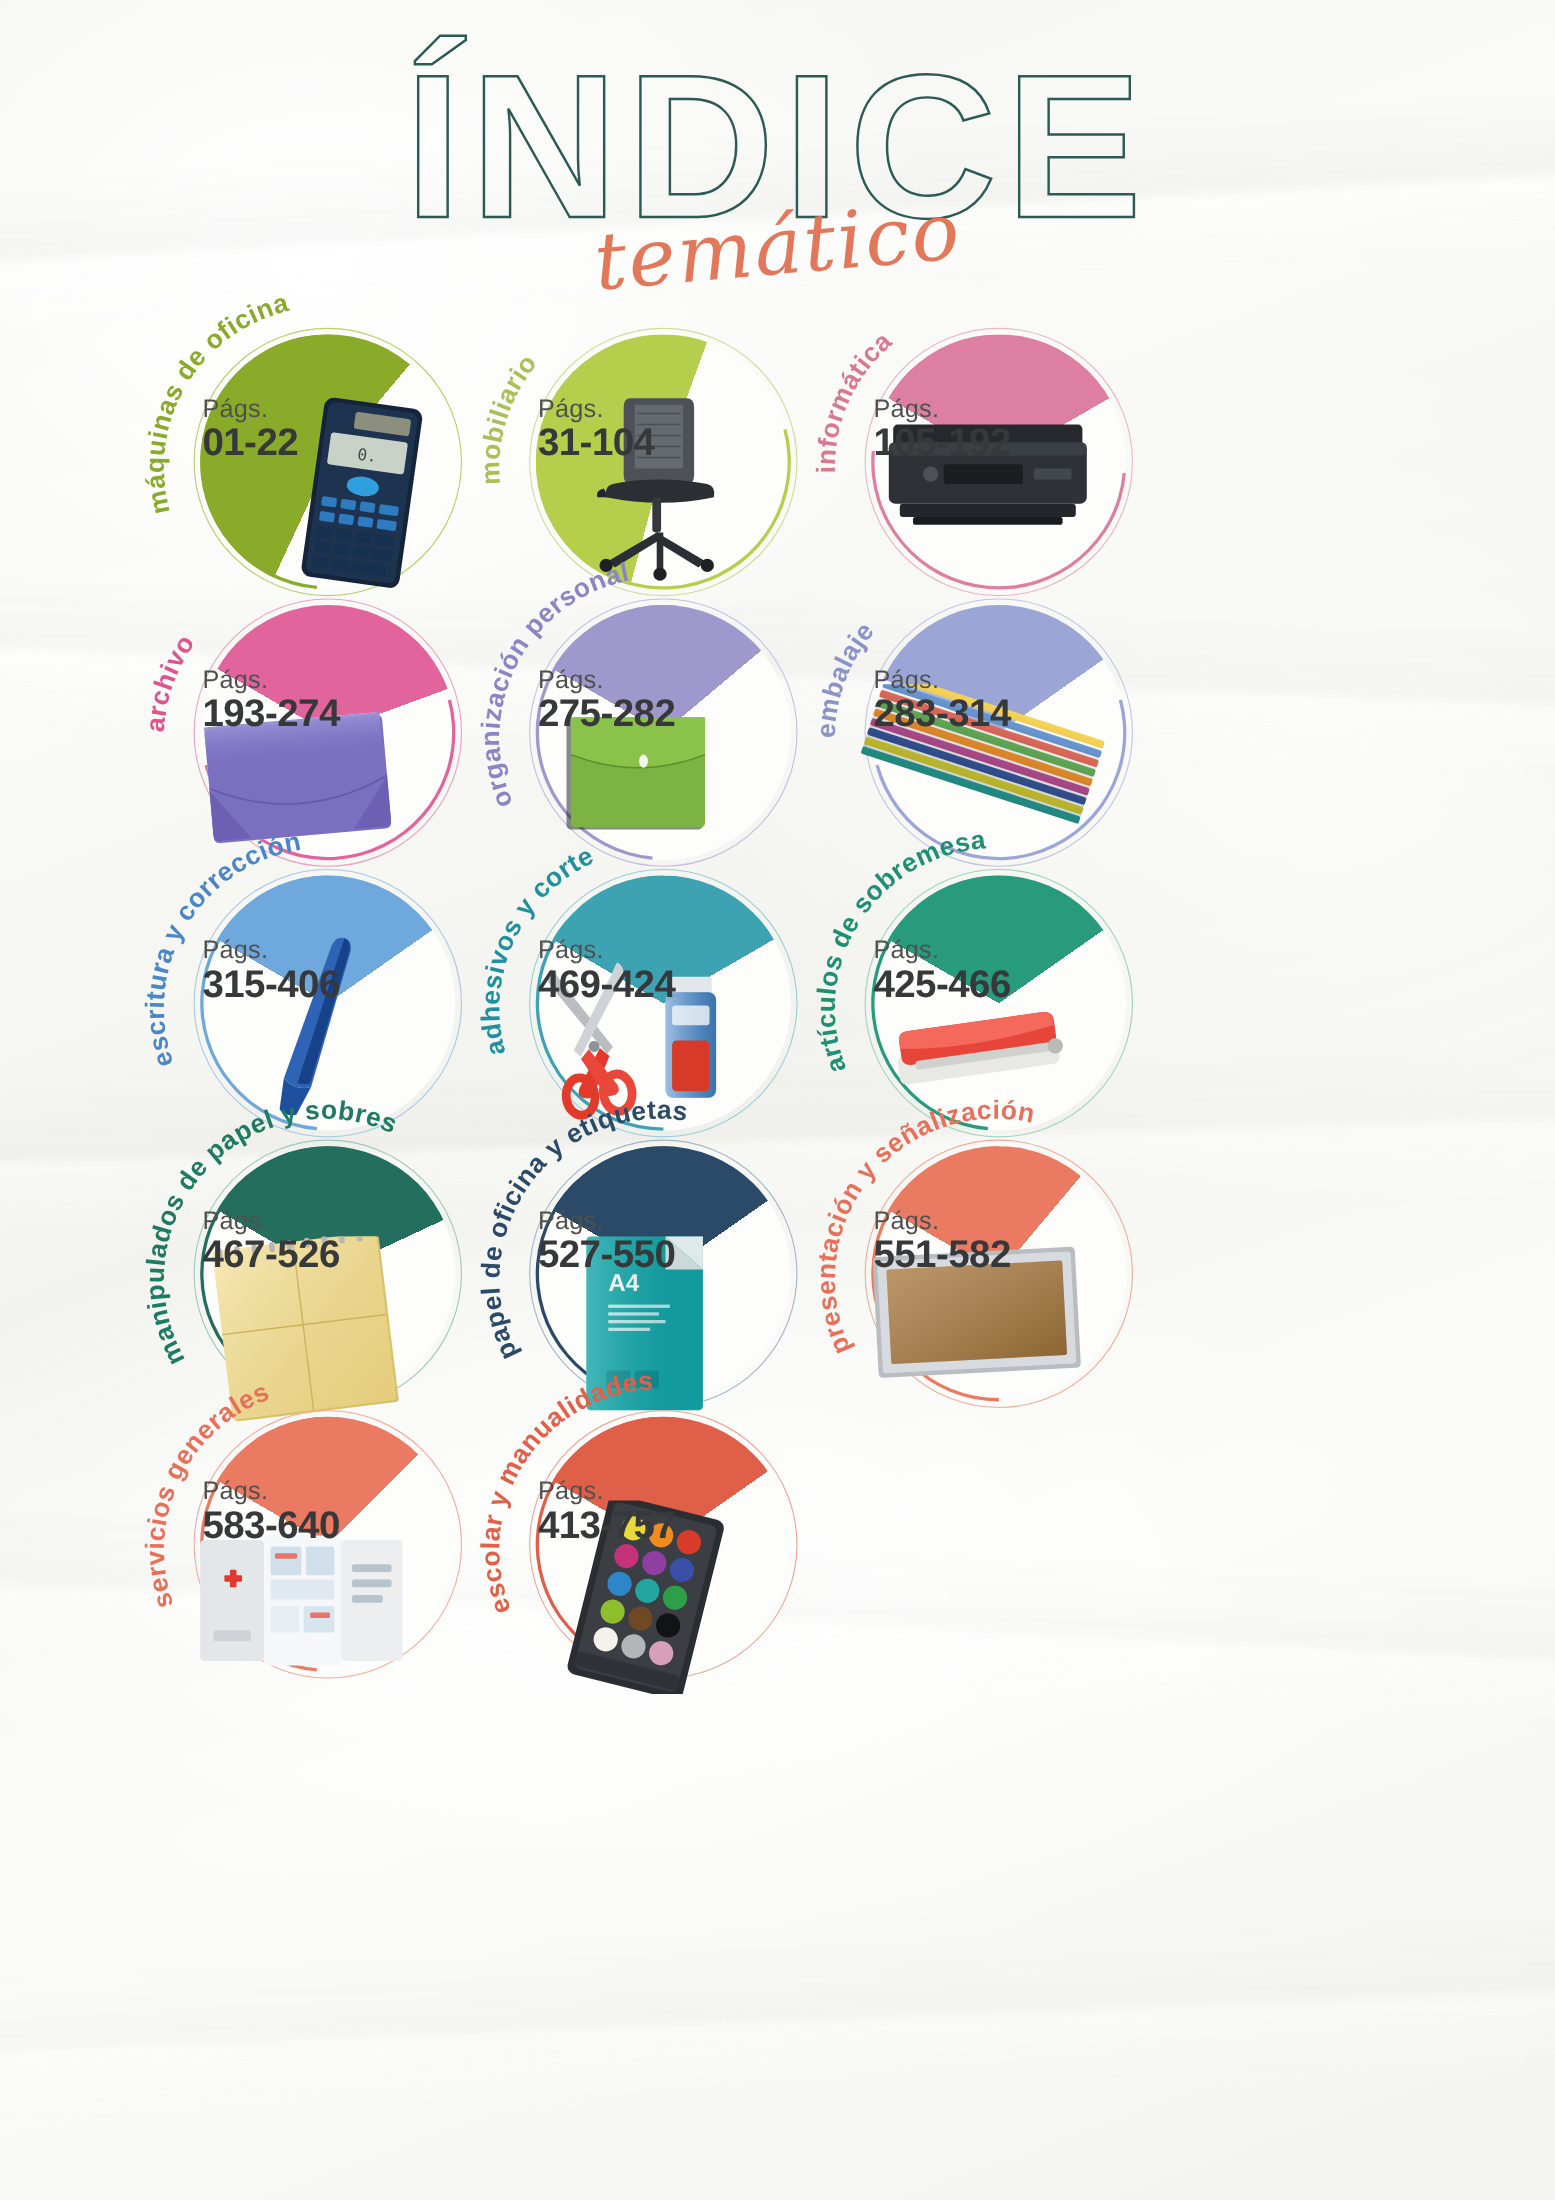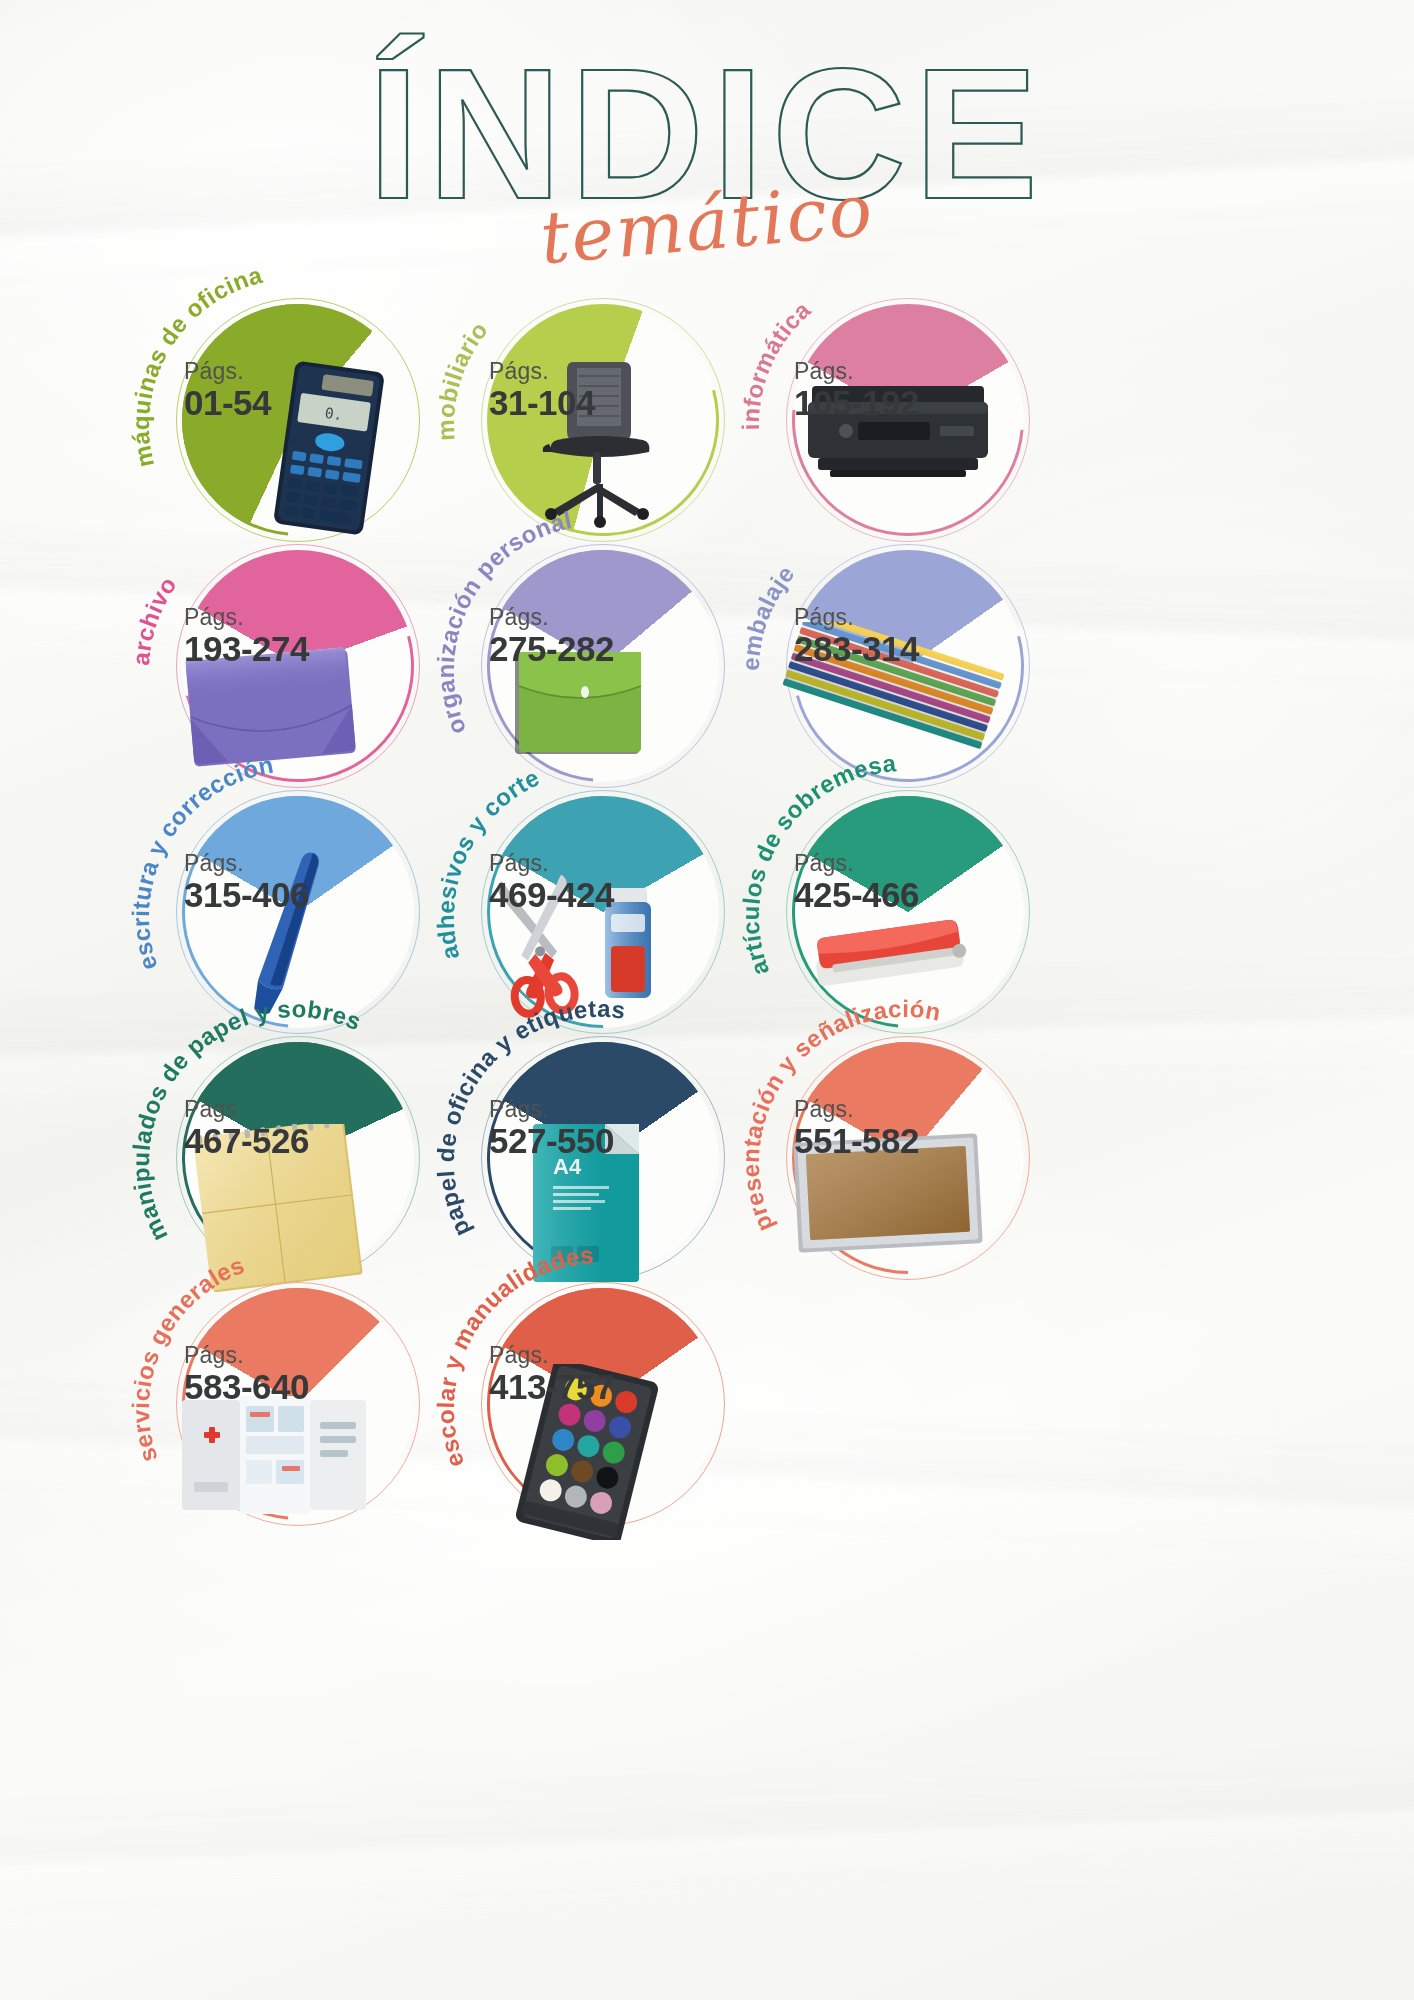--- a/index.html
+++ b/index.html
@@ -163,21 +163,21 @@
             <rect x="60" y="140" width="14" height="10" rx="2"></rect>
                 <rect x="78" y="140" width="18" height="10" rx="2"></rect>
             <rect x="24" y="154" width="14" height="10" rx="2"></rect>
                 <rect x="42" y="154" width="14" height="10" rx="2"></rect>
             <rect x="60" y="154" width="32" height="10" rx="2"></rect>
           </g>
         </g>
           </svg></div>
         <div class="pages">
           <div class="lbl">Págs.</div>
-          <div class="num">01-54</div>
+          <div class="num">01-22</div>
         </div>
         <svg class="curve" viewBox="0 0 326 326">
           <defs>
             <path id="arcpath0" d="M 22.7 203.2 A 146 146 0 0 1 157.9 17.1" fill="none"></path>
           </defs>
           <text fill="#8aaa2a"><textPath href="#arcpath0" startOffset="0">máquinas de oficina</textPath></text>
         </svg>
       </div>
       <div class="badge" style="left: 455px; top: 282px;">
         <div class="disc" style="background: conic-gradient(from 195deg, rgb(181, 206, 76) 0deg, rgb(181, 206, 76) 185deg, rgba(0, 0, 0, 0) 185deg), rgb(253, 253, 251);"></div>

